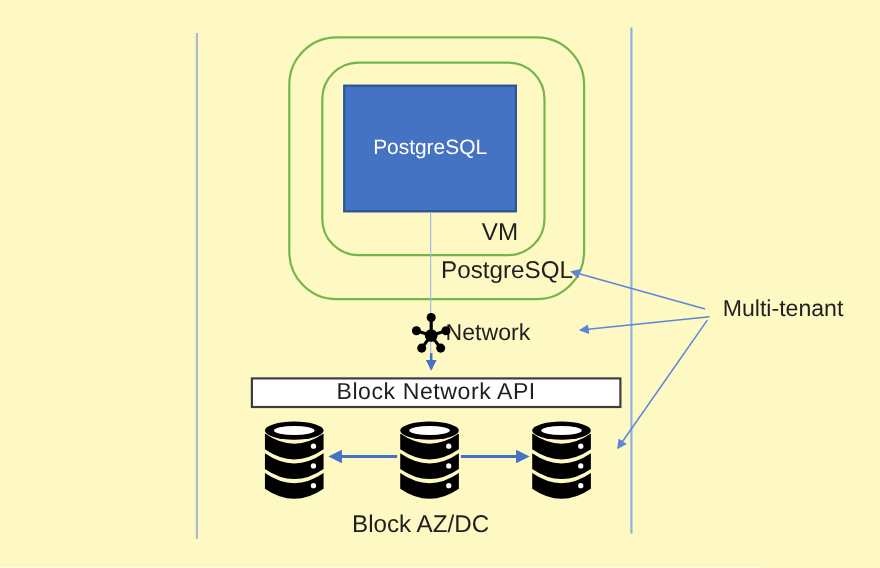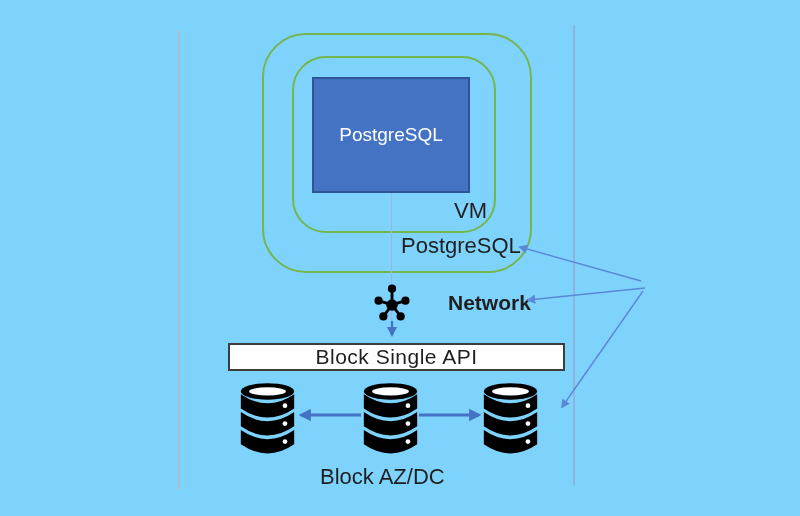--- a/index.html
+++ b/index.html
@@ -1,17 +1,17 @@
 <!DOCTYPE html>
 <html><head>
 <meta charset="utf-8">
 <style>
   html,body{margin:0;padding:0;background:#ffffff;}
   #canvas{
-    position:relative;width:800px;height:516px;background:#7dd3fc;overflow:hidden;
+    position:relative;width:800px;height:516px;background:#fef9c3;overflow:hidden;
     font-family:"Liberation Sans", sans-serif;color:#1f1f1f;
   }
   .abs{position:absolute;}
   .vline{position:absolute;width:2px;}
   #left-line{left:178px;top:30px;height:460px;background:#aebdcd;}
   #right-line{left:573px;top:25px;height:460px;background:#8fb3de;}
   #hypervisor-box{
     left:262px;top:33px;width:266px;height:236px;
     border:2px solid #74b54c;border-radius:44px;background:transparent;
   }
@@ -19,23 +19,23 @@
     left:292px;top:56px;width:200px;height:173px;
     border:2px solid #74b54c;border-radius:34px;background:transparent;
   }
   #pg-box{
     left:312px;top:77px;width:158px;height:116px;
     background:#4573c4;border:2px solid #2f5597;box-sizing:border-box;
     display:flex;align-items:center;justify-content:center;
   }
   #pg-label{color:#ffffff;font-size:19px;}
   .lbl{position:absolute;white-space:nowrap;line-height:1.05;}
-  #vm-label{left:454px;top:199px;font-size:22px;}
+  #vm-label{left:438px;top:199px;font-size:22px;}
   #hypervisor-label{left:401px;top:234px;font-size:22px;}
-  #network-label{left:448px;top:292px;font-size:21px;font-weight:bold;}
+  #network-label{left:405px;top:292px;font-size:21px;}
   #multi-tenant-label{left:657px;top:270px;font-size:21px;}
   #single-az-label{left:320px;top:465px;font-size:22px;}
   #connector-line{left:391px;top:193px;width:1.4px;height:130px;background:#9cb6e2;}
   #network-icon{left:369px;top:281px;width:46px;height:46px;}
   #storage-api-box{
     left:228px;top:343px;width:337px;height:28px;box-sizing:border-box;
     border:2px solid #3d3d3d;background:#ffffff;
     display:flex;align-items:center;justify-content:center;
   }
   #storage-api-label{font-size:21px;letter-spacing:0.5px;}
@@ -56,20 +56,21 @@
   <div id="hypervisor-box" class="abs"></div>
   <div id="vm-box" class="abs"></div>
 
   <div id="pg-box" class="abs">
     <span id="pg-label">PostgreSQL</span>
   </div>
 
   <div id="vm-label" class="lbl">VM</div>
   <div id="hypervisor-label" class="lbl">PostgreSQL</div>
   <div id="network-label" class="lbl">Network</div>
+  <div id="multi-tenant-label" class="lbl">Multi-tenant</div>
   <div id="single-az-label" class="lbl">Block AZ/DC</div>
 
   <div id="connector-line" class="abs"></div>
 
   <svg id="network-icon" class="abs" viewBox="0 0 48 48">
     <g stroke="#000000" stroke-width="3">
       <line x1="24" y1="25" x2="24" y2="8"></line>
       <line x1="24" y1="25" x2="38" y2="20.5"></line>
       <line x1="24" y1="25" x2="10" y2="20.5"></line>
       <line x1="24" y1="25" x2="15" y2="37"></line>
@@ -77,21 +78,21 @@
     </g>
     <circle cx="24" cy="25" r="6" fill="#000000"></circle>
     <circle cx="24" cy="8" r="4.3" fill="#000000"></circle>
     <circle cx="38" cy="20.5" r="4.3" fill="#000000"></circle>
     <circle cx="10" cy="20.5" r="4.3" fill="#000000"></circle>
     <circle cx="15" cy="37" r="4.3" fill="#000000"></circle>
     <circle cx="33" cy="37" r="4.3" fill="#000000"></circle>
   </svg>
 
   <div id="storage-api-box" class="abs">
-    <span id="storage-api-label">Block Single API</span>
+    <span id="storage-api-label">Block Network API</span>
   </div>
 
   <svg id="db-left" class="db-icon" viewBox="0 0 62 80">
     <ellipse cx="31" cy="10" rx="29" ry="9" fill="#000"></ellipse>
     <ellipse cx="31" cy="10" rx="20" ry="4.5" fill="#fff"></ellipse>
     <path d="M2,13 Q31,33 60,13 L60,28.5 Q31,48.5 2,28.5 Z" fill="#000"></path>
     <path d="M2,32.5 Q31,52.5 60,32.5 L60,48 Q31,68 2,48 Z" fill="#000"></path>
     <path d="M2,52 Q31,72 60,52 L60,67.5 Q31,87.5 2,67.5 Z" fill="#000"></path>
     <circle cx="50" cy="25.5" r="2.6" fill="#fff"></circle>
       <circle cx="50" cy="45" r="2.6" fill="#fff"></circle>

